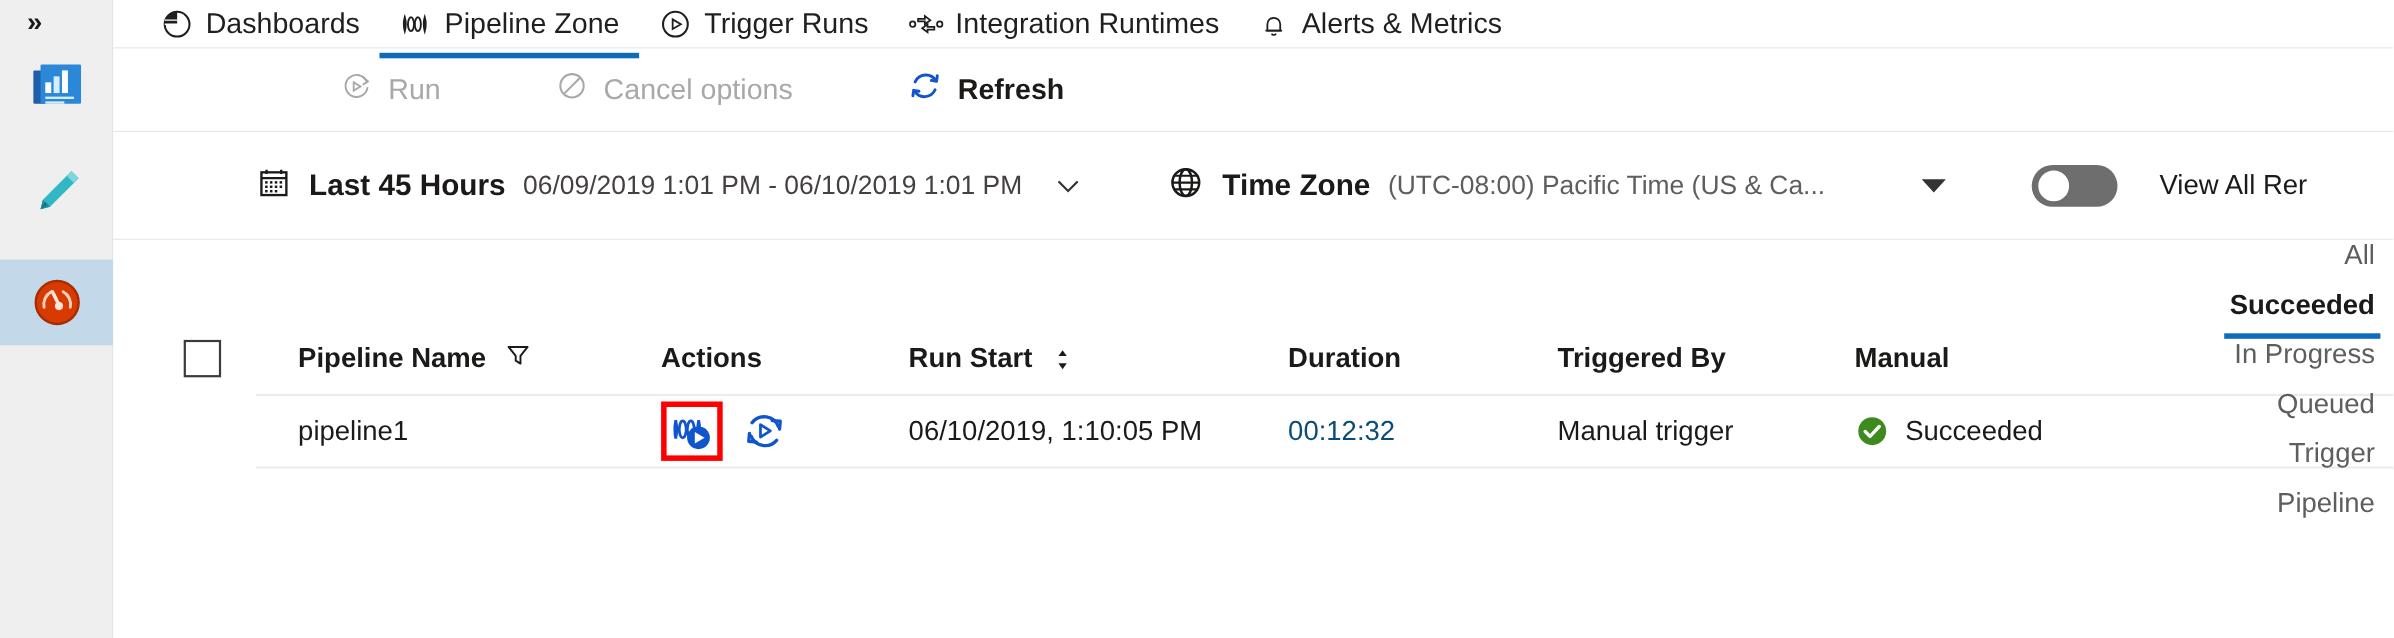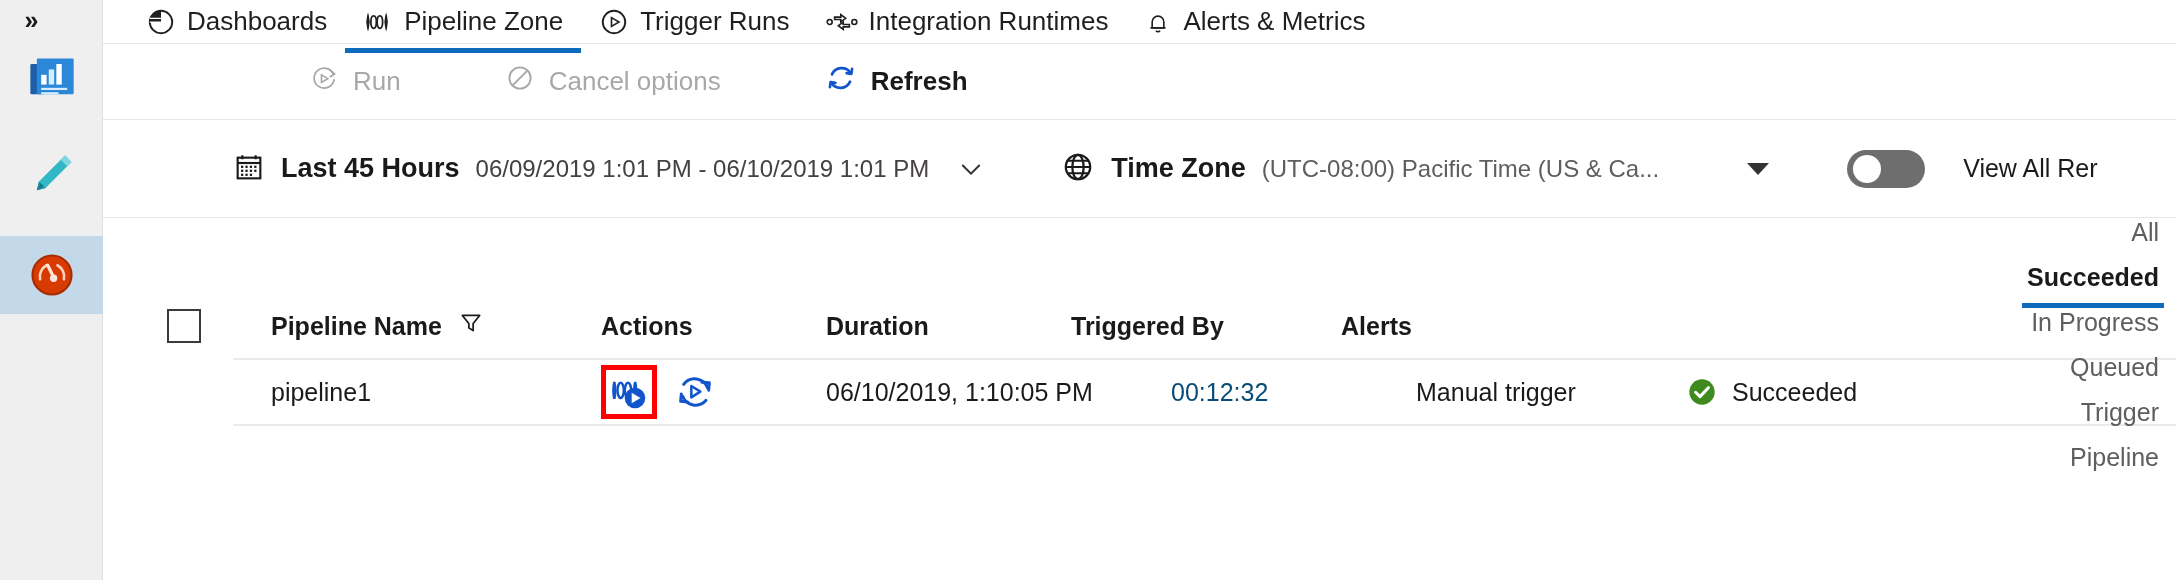--- a/index.html
+++ b/index.html
@@ -379,28 +379,37 @@
           <span>Pipeline Name</span>
           <span class="nicon">
             <svg width="26" height="26" viewBox="0 0 24 24">
               <path d="M4 5 h16 L14 12.5 V19 L10 16.5 V12.5 Z" fill="none" stroke="#1b1a19" stroke-width="1.6" stroke-linejoin="round"></path>
             </svg>
           </span>
         </div>
         <div class="c-actions">
           <span>Actions</span>
         </div>
+        <div class="c-start">
+          <span>Run Start</span>
+          <span class="nicon" style="display:inline-flex;vertical-align:middle;margin-left:12px">
+            <svg width="18" height="26" viewBox="0 0 12 24">
+              <path d="M6 4 L9.5 9 L2.5 9 Z" fill="#1b1a19"></path>
+              <path d="M6 20 L9.5 15 L2.5 15 Z" fill="#1b1a19"></path>
+            </svg>
+          </span>
+        </div>
         <div class="c-dur">
           <span>Duration</span>
         </div>
         <div class="c-trig">
           <span>Triggered By</span>
         </div>
         <div class="c-status">
-          <span>Alerts</span>
+          <span>Manual</span>
         </div>
       </div>
 
       <div class="tdivider"></div>
 
       <div class="trow">
         <div class="c-check"></div>
         <div class="c-name">pipeline1</div>
         <div class="c-actions">
           <span class="act-icon highlighted">

